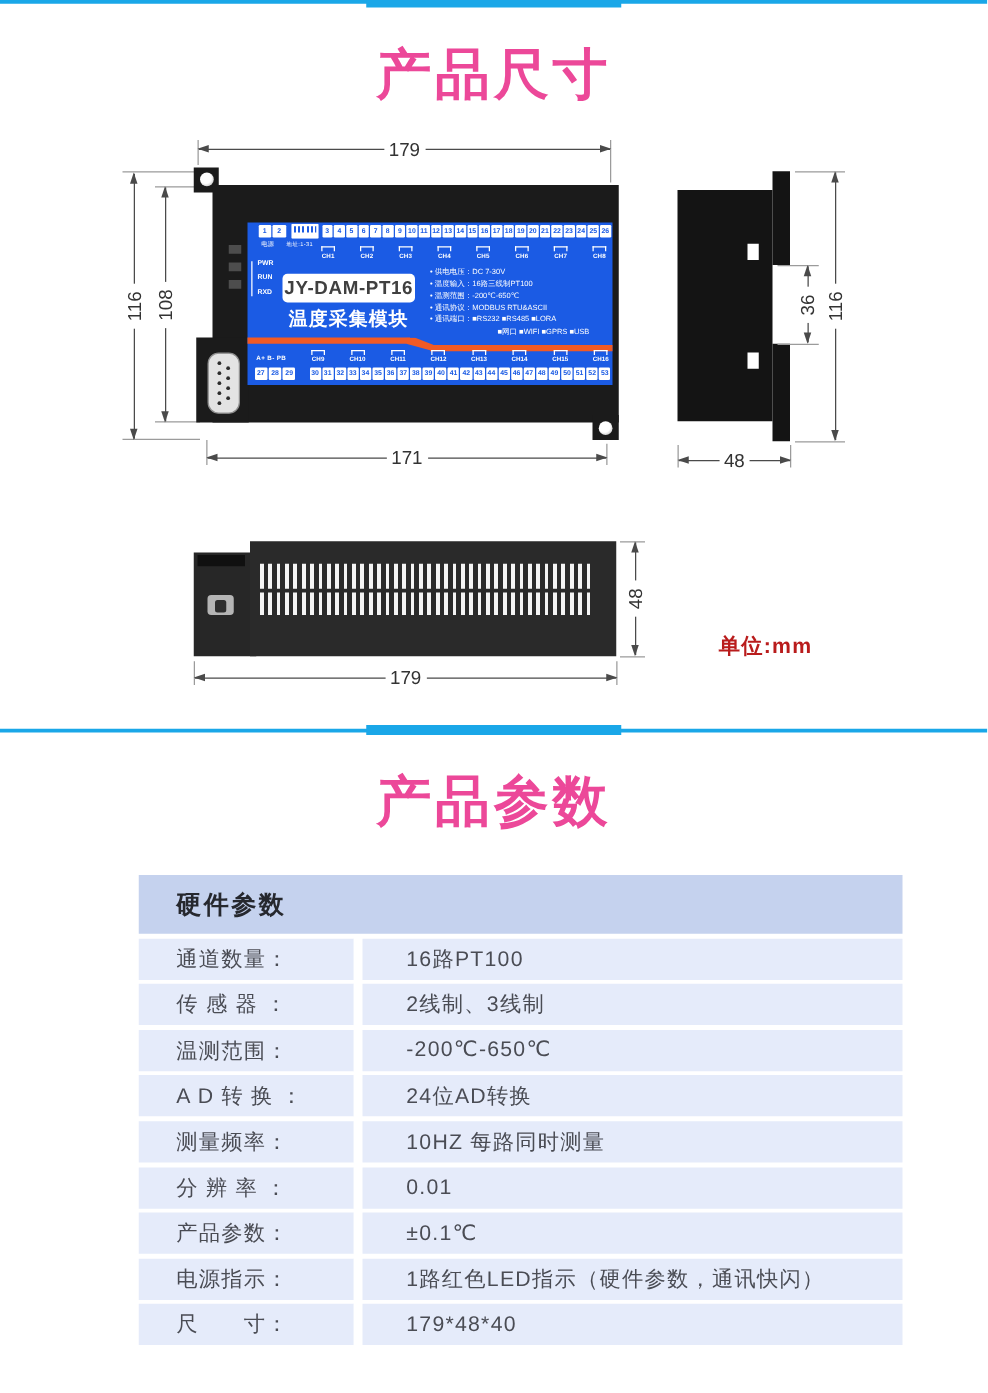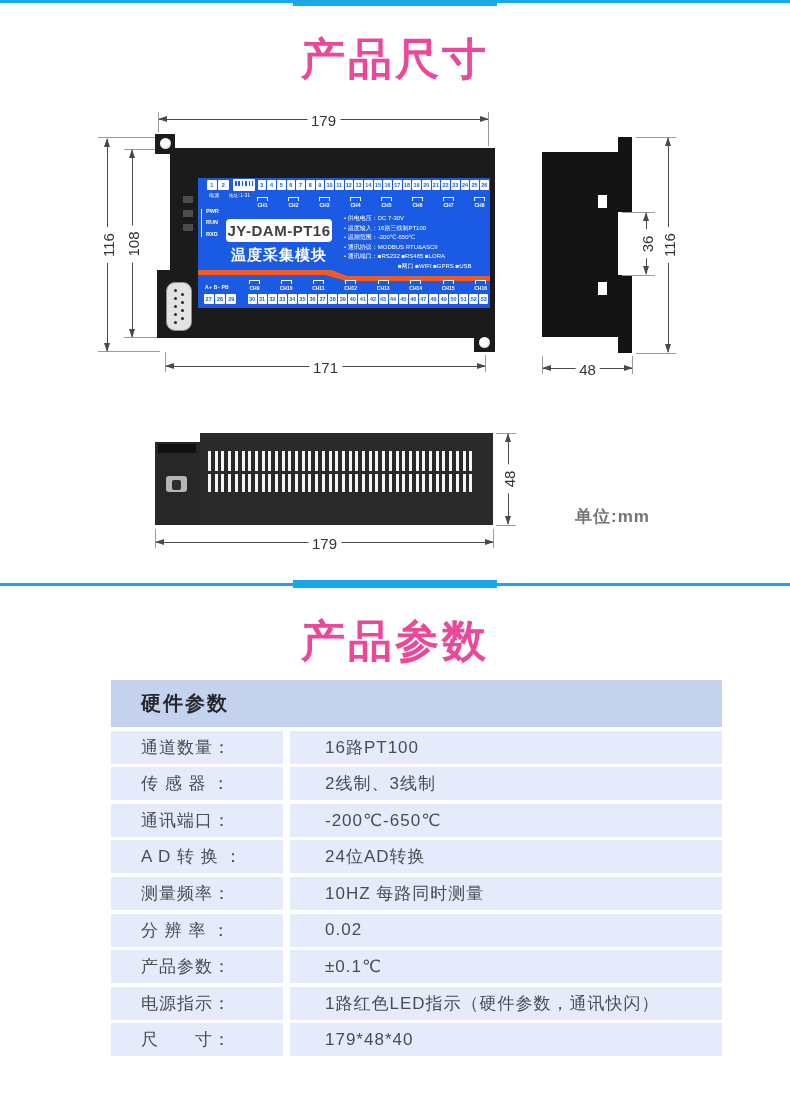--- a/index.html
+++ b/index.html
@@ -52,23 +52,23 @@
   .specline{color:#fff;font-size:6px;line-height:9.6px;white-space:nowrap;}
   .specline:last-child{padding-left:54px;}
   .stripe{position:absolute;background:#f15a24;}
   .db9{position:absolute;width:24px;height:47px;background:#e3e3e3;border:1px solid #8f8f8f;
        border-radius:9px;}
   .db9 i{position:absolute;left:7px;top:6px;width:3px;height:3px;border-radius:50%;background:#2c2c2c;
          box-shadow:0 8px 0 #2c2c2c,0 16px 0 #2c2c2c,0 24px 0 #2c2c2c,0 32px 0 #2c2c2c,
                     7px 4px 0 #2c2c2c,7px 12px 0 #2c2c2c,7px 20px 0 #2c2c2c,7px 28px 0 #2c2c2c;}
   .slot{position:absolute;background:#fff;}
   .vent{position:absolute;background-image:repeating-linear-gradient(90deg,#f4f4f4 0 3px,transparent 3px 6.7px);}
-  .unit{position:absolute;font-size:17px;font-weight:700;color:#737373;letter-spacing:1px;}
+  .unit{position:absolute;font-size:17px;font-weight:700;color:#b91c1c;letter-spacing:1px;}
   
-  #spec-table{position:absolute;left:63px;top:680px;width:611px;padding-left:48px;}
+  #spec-table{position:absolute;left:63px;top:700px;width:611px;padding-left:48px;}
   .thead{height:47px;background:#c5d2ee;display:flex;align-items:center;padding-left:30px;
          font-size:20px;font-weight:700;color:#26282e;letter-spacing:2px;box-sizing:border-box;}
   .spec-row{display:flex;height:33px;margin-top:3.6px;}
   .spec-label{width:172px;background:#e5ebfa;display:flex;align-items:center;padding-left:30px;
               box-sizing:border-box;font-size:17px;color:#4a4c54;letter-spacing:1px;white-space:pre;}
   .spec-gap{width:7px;background:#fff;}
   .spec-value{flex:1;background:#e5ebfa;display:flex;align-items:center;padding-left:35px;
               box-sizing:border-box;font-size:17px;color:#4a4c54;letter-spacing:1px;}
 </style>
 </head>
@@ -365,38 +365,38 @@
         <div class="spec-label">通道数量：</div>
         <div class="spec-gap"></div>
         <div class="spec-value">16路PT100</div>
       </div>
         <div class="spec-row">
         <div class="spec-label">传 感 器 ：</div>
         <div class="spec-gap"></div>
         <div class="spec-value">2线制、3线制</div>
       </div>
         <div class="spec-row">
-        <div class="spec-label">通讯端口：</div>
+        <div class="spec-label">温测范围：</div>
         <div class="spec-gap"></div>
         <div class="spec-value">-200℃-650℃</div>
       </div>
         <div class="spec-row">
         <div class="spec-label">A D 转 换 ：</div>
         <div class="spec-gap"></div>
         <div class="spec-value">24位AD转换</div>
       </div>
         <div class="spec-row">
         <div class="spec-label">测量频率：</div>
         <div class="spec-gap"></div>
         <div class="spec-value">10HZ 每路同时测量</div>
       </div>
         <div class="spec-row">
         <div class="spec-label">分 辨 率 ：</div>
         <div class="spec-gap"></div>
-        <div class="spec-value">0.02</div>
+        <div class="spec-value">0.01</div>
       </div>
         <div class="spec-row">
         <div class="spec-label">产品参数：</div>
         <div class="spec-gap"></div>
         <div class="spec-value">±0.1℃</div>
       </div>
         <div class="spec-row">
         <div class="spec-label">电源指示：</div>
         <div class="spec-gap"></div>
         <div class="spec-value">1路红色LED指示（硬件参数，通讯快闪）</div>

